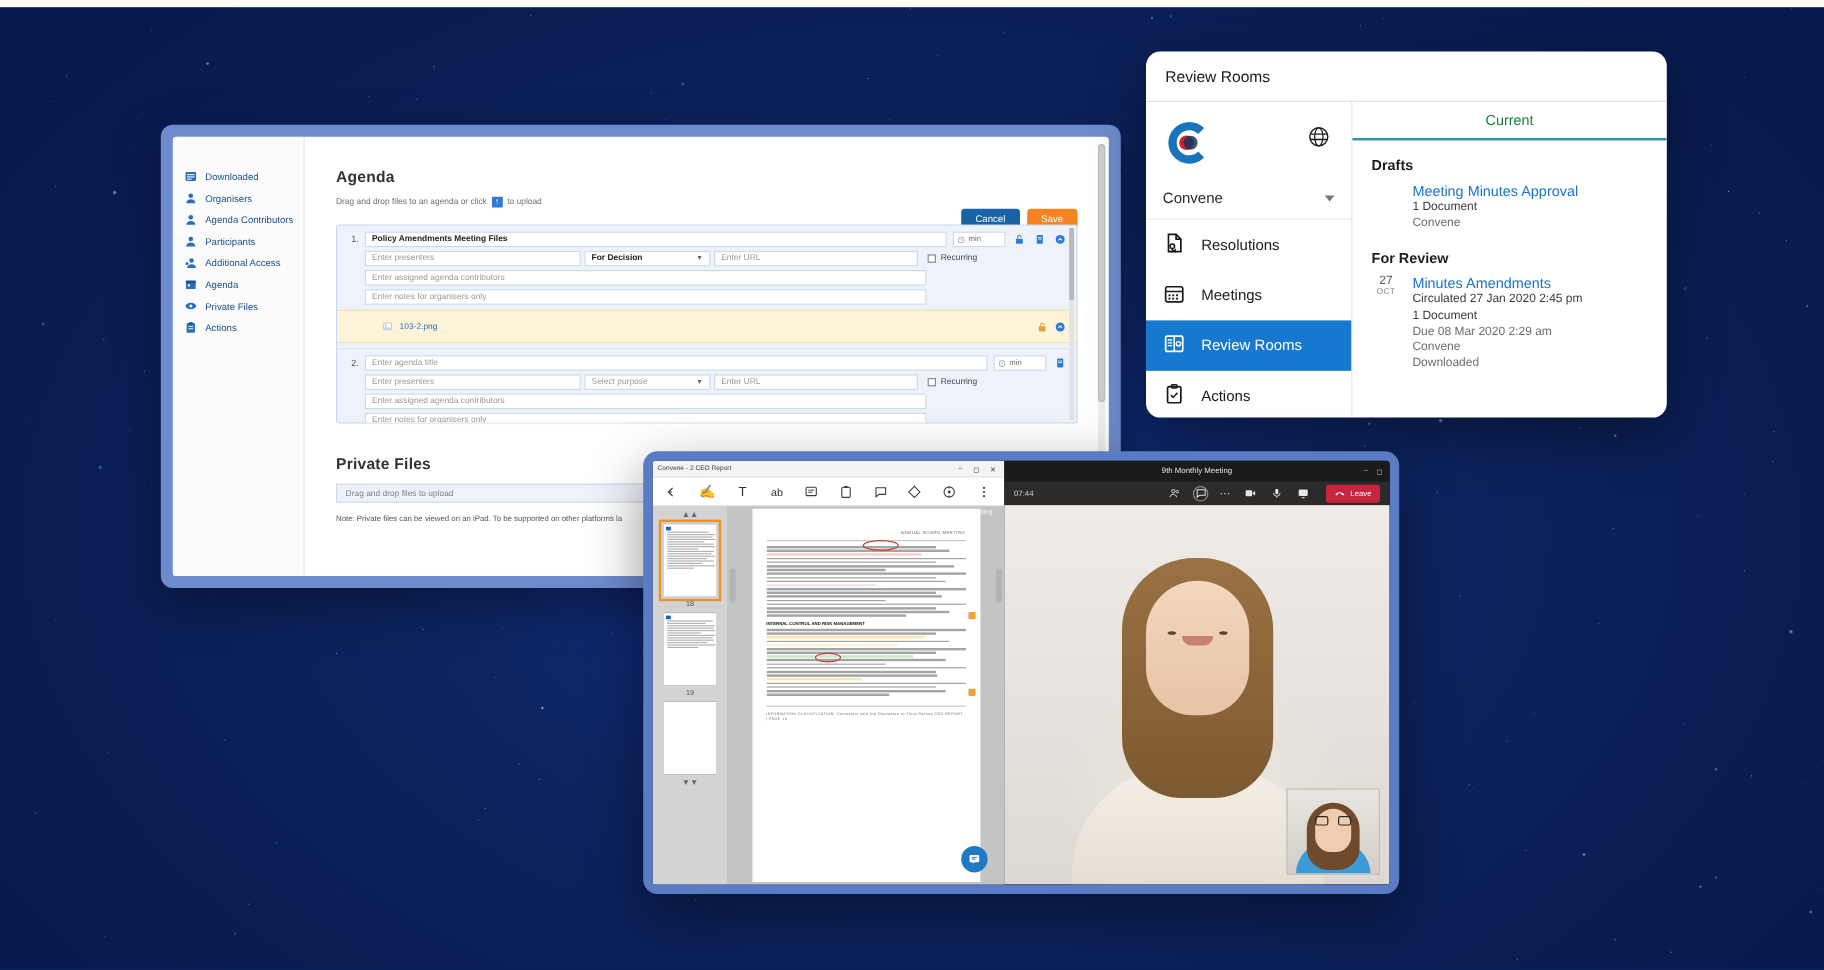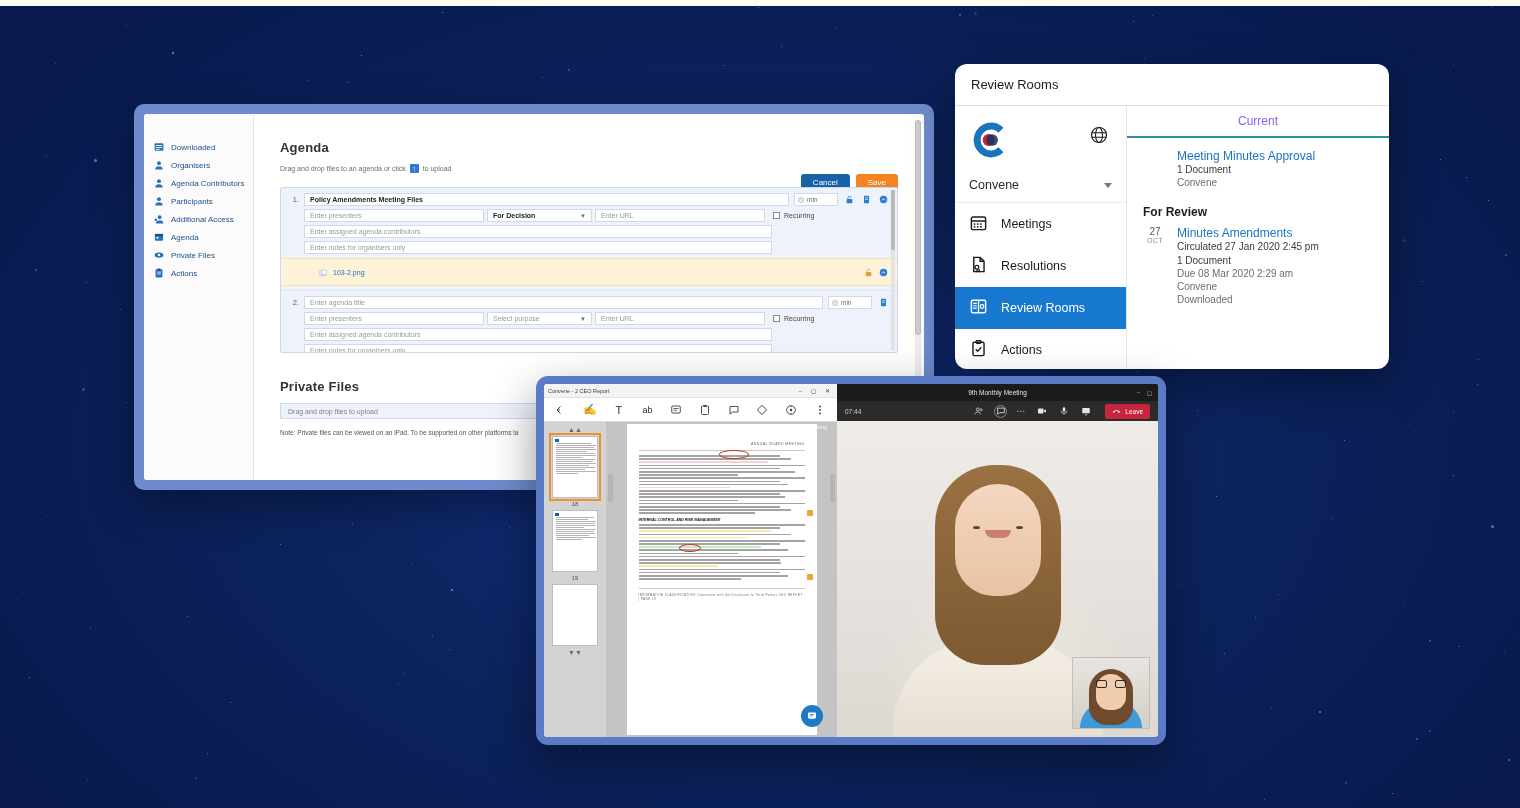--- a/index.html
+++ b/index.html
@@ -112,21 +112,21 @@
   #win-scrollbar .thumb { position:absolute; left:0; top:0; width:6px; height:215px; background:#cfcfcf; border-radius:3px;}
   #private-files { margin-top: 26px; }
   .pf-drop {
     margin-top: 9px; background:#eef3fb; border:1px solid #cddaeb; height: 16px;
     font-size: 7px; color:#808080; display:flex; align-items:center; padding: 0 7px;
   }
   .pf-note { margin-top: 10px; font-size: 6.5px; color:#555; }
 
   
   #review-rooms {
-    left: 955px; top: 64px; width: 434px; height: 305px;
+    left: 955px; top: 43px; width: 434px; height: 305px;
     background: #fff; border-radius: 12px;
     box-shadow: 0 16px 44px rgba(0,0,0,.38);
     overflow: hidden; display: flex; flex-direction: column;
   }
   #rr-title {
     height: 42px; display:flex; align-items:center; padding: 0 16px;
     font-size: 13px; color: #202020; border-bottom: 1px solid #e0e0e0;
   }
   #rr-body { flex: 1; display: flex; min-height: 0; }
   #rr-nav { width: 172px; flex: 0 0 172px; border-right: 1px solid #e6e6e6; }
@@ -137,21 +137,21 @@
   #rr-org span.name { font-size: 12.5px; color: #2b2b2b; }
   .caret { width:0;height:0;border-left:4px solid transparent;border-right:4px solid transparent;border-top:5px solid #777; }
   .rr-nav-item {
     display:flex; align-items:center; gap: 13px; padding: 10px 14px; font-size: 12.5px; color: #1a1a1a;
   }
   .rr-nav-item.active { background: #1778d0; color: #fff; }
   .rr-nav-item svg { width: 19px; height: 19px; flex:0 0 19px; }
   #rr-content { flex: 1; min-width:0; display:flex; flex-direction:column; }
   #rr-tab {
     height: 32px; display:flex; align-items:center; justify-content:center;
-    font-size: 12px; color: #8b5cf6; border-bottom: 2px solid #2e8ea5;
+    font-size: 12px; color: #15803d; border-bottom: 2px solid #2e8ea5;
   }
   #rr-sections { padding: 8px 0 0 0; overflow:hidden; }
   .rr-sec-head { font-size: 12px; font-weight: bold; color: #1d1d1d; padding: 6px 16px 4px 16px; }
   .rr-entry { display:flex; padding: 3px 16px 10px 16px; gap: 10px; }
   .rr-date { width: 24px; flex:0 0 24px; text-align:center; }
   .rr-date .d { font-size: 10px; color: #555; }
   .rr-date .m { font-size: 7px; color: #8a8a8a; letter-spacing:.4px; }
   .rr-link { font-size: 12px; color: #1a73c8; }
   .rr-meta { font-size: 10px; color: #3b3b3b; line-height: 1.32; }
   .rr-meta.dim { color: #6d6d6d; }
@@ -769,42 +769,42 @@
           </svg>
         </span>
       </div>
       <div id="rr-org">
         <span class="name">Convene</span>
         <span class="caret"></span>
       </div>
 
       <div class="rr-nav-item">
         <span><svg viewBox="0 0 24 24">
+              <path d="M6 3h8l5 5v13H6z" fill="none" stroke="#1a1a1a" stroke-width="1.8"></path>
+              <path d="M14 3v5h5" fill="none" stroke="#1a1a1a" stroke-width="1.8"></path>
+              <circle cx="10" cy="15.5" r="2.4" fill="none" stroke="#1a1a1a" stroke-width="1.6"></circle>
+              <path d="M10 18v3l1.5-1 1.5 1v-3" fill="none" stroke="#1a1a1a" stroke-width="1.4"></path>
+            </svg></span>
+        <span>Resolutions</span>
+      </div>
+      <div class="rr-nav-item">
+        <span><svg viewBox="0 0 24 24">
               <rect x="3" y="5" width="18" height="16" rx="2" fill="none" stroke="#1a1a1a" stroke-width="1.8"></rect>
               <path d="M3 10h18" stroke="#1a1a1a" stroke-width="1.8"></path>
               <g fill="#1a1a1a">
                 <rect x="6" y="13" width="2" height="2"></rect>
                 <rect x="10" y="13" width="2" height="2"></rect>
                 <rect x="14" y="13" width="2" height="2"></rect>
                 <rect x="6" y="16.5" width="2" height="2"></rect>
                 <rect x="10" y="16.5" width="2" height="2"></rect>
                 <rect x="14" y="16.5" width="2" height="2"></rect>
               </g>
             </svg></span>
         <span>Meetings</span>
       </div>
-      <div class="rr-nav-item">
-        <span><svg viewBox="0 0 24 24">
-              <path d="M6 3h8l5 5v13H6z" fill="none" stroke="#1a1a1a" stroke-width="1.8"></path>
-              <path d="M14 3v5h5" fill="none" stroke="#1a1a1a" stroke-width="1.8"></path>
-              <circle cx="10" cy="15.5" r="2.4" fill="none" stroke="#1a1a1a" stroke-width="1.6"></circle>
-              <path d="M10 18v3l1.5-1 1.5 1v-3" fill="none" stroke="#1a1a1a" stroke-width="1.4"></path>
-            </svg></span>
-        <span>Resolutions</span>
-      </div>
       <div class="rr-nav-item active">
         <span><svg viewBox="0 0 24 24">
               <rect x="3" y="4" width="18" height="16" rx="1.8" fill="none" stroke="#fff" stroke-width="1.8"></rect>
               <path d="M12 4v16" stroke="#fff" stroke-width="1.6"></path>
               <path d="M5.2 8h4.6M5.2 11h4.6M5.2 14h4.6" stroke="#fff" stroke-width="1.4"></path>
               <circle cx="16.5" cy="12" r="2.3" fill="none" stroke="#fff" stroke-width="1.5"></circle>
             </svg></span>
         <span>Review Rooms</span>
       </div>
       <div class="rr-nav-item">
@@ -815,20 +815,21 @@
             </svg></span>
         <span>Actions</span>
       </div>
 
     </div>
 
     <div id="rr-content">
       <div id="rr-tab">Current</div>
       <div id="rr-sections">
 
+        <div class="rr-sec-head">Drafts</div>
         <div class="rr-entry">
           <div class="rr-date">
             <div class="d"></div>
             <div class="m"></div>
           </div>
           <div>
             <div class="rr-link">Meeting Minutes Approval</div>
             <div class="rr-meta">1 Document</div>
             <div class="rr-meta dim">Convene</div>
           </div>

